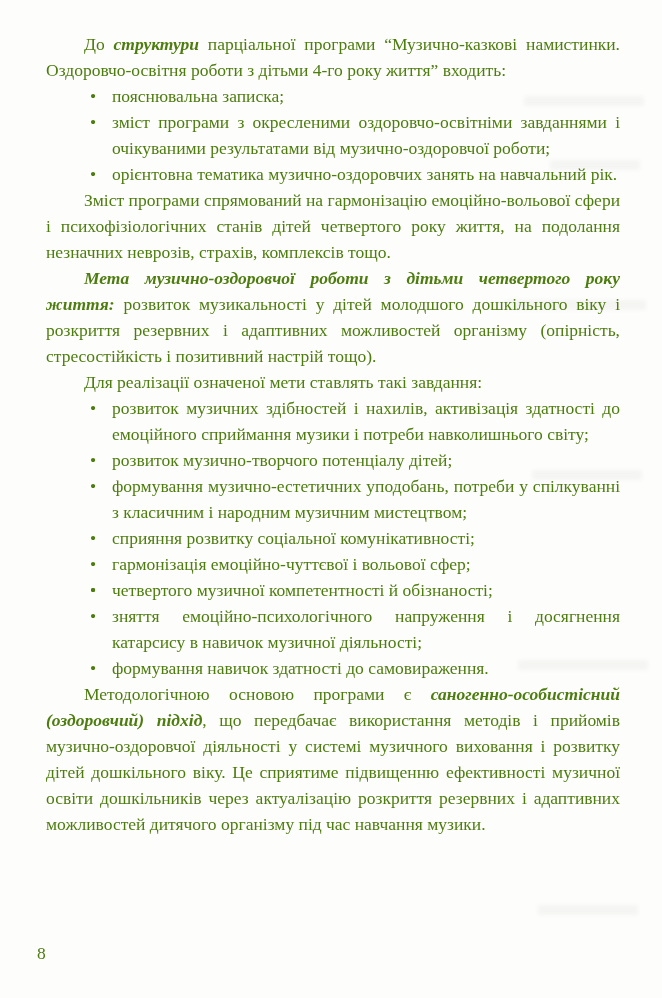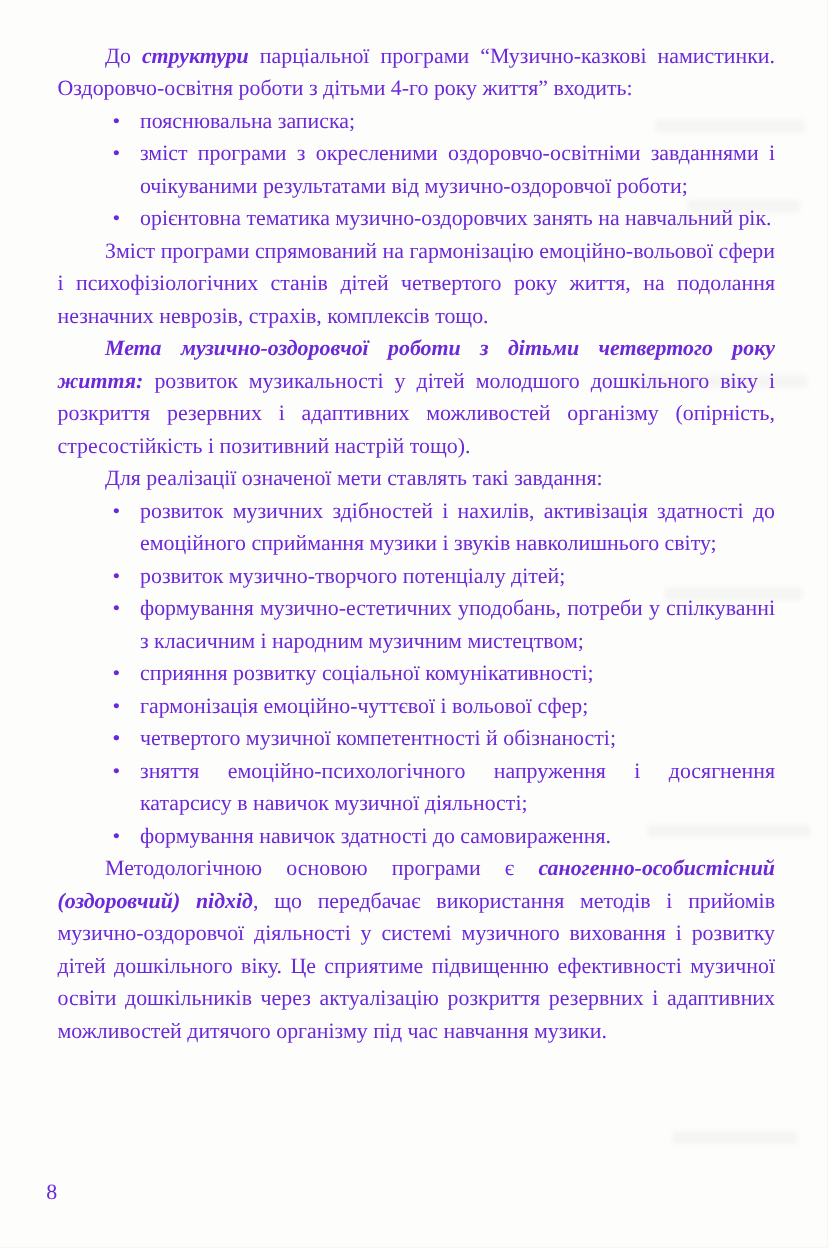--- a/index.html
+++ b/index.html
@@ -3,21 +3,21 @@
 <meta charset="utf-8">
 <style>
   * { margin: 0; padding: 0; box-sizing: border-box; }
   html, body { width: 662px; height: 998px; }
   body { background: #e9e9e6; }
   .page {
     position: relative;
     width: 662px;
     height: 998px;
     background: #fdfdfb;
-    color: #6d28d9;
+    color: #4d7c0f;
     font-family: "Liberation Serif", "DejaVu Serif", serif;
     font-size: 17.5px;
     line-height: 26px;
     overflow: hidden;
   }
   .content {
     position: absolute;
     left: 46px;
     top: 31px;
     width: 574px;
@@ -60,21 +60,21 @@
   <div class="artifact a6"></div>
 
   <div class="content">
       <p class="para"><span>До </span><span class="bi">структури</span><span> парціальної програми “Музично-казкові намистинки. Оздоровчо-освітня роботи з дітьми 4-го року життя” входить:</span></p>
       <div class="bullet-item"><span class="bullet-marker">•</span><span><span>пояснювальна записка;</span></span></div>
       <div class="bullet-item"><span class="bullet-marker">•</span><span><span>зміст програми з окресленими оздоровчо-освітніми завданнями і очікуваними результатами від музично-оздоровчої роботи;</span></span></div>
       <div class="bullet-item"><span class="bullet-marker">•</span><span><span>орієнтовна тематика музично-оздоровчих занять на навчальний рік.</span></span></div>
       <p class="para"><span>Зміст програми спрямований на гармонізацію емоційно-вольової сфери і психофізіологічних станів дітей четвертого року життя, на подолання незначних неврозів, страхів, комплексів тощо.</span></p>
       <p class="para"><span class="bi">Мета музично-оздоровчої роботи з дітьми четвертого року життя:</span><span> розвиток музикальності у дітей молодшого дошкільного віку і розкриття резервних і адаптивних можливостей організму (опірність, стресостійкість і позитивний настрій тощо).</span></p>
       <p class="para"><span>Для реалізації означеної мети ставлять такі завдання:</span></p>
-      <div class="bullet-item"><span class="bullet-marker">•</span><span><span>розвиток музичних здібностей і нахилів, активізація здатності до емоційного сприймання музики і звуків навколишнього світу;</span></span></div>
+      <div class="bullet-item"><span class="bullet-marker">•</span><span><span>розвиток музичних здібностей і нахилів, активізація здатності до емоційного сприймання музики і потреби навколишнього світу;</span></span></div>
       <div class="bullet-item"><span class="bullet-marker">•</span><span><span>розвиток музично-творчого потенціалу дітей;</span></span></div>
       <div class="bullet-item"><span class="bullet-marker">•</span><span><span>формування музично-естетичних уподобань, потреби у спілкуванні з класичним і народним музичним мистецтвом;</span></span></div>
       <div class="bullet-item"><span class="bullet-marker">•</span><span><span>сприяння розвитку соціальної комунікативності;</span></span></div>
       <div class="bullet-item"><span class="bullet-marker">•</span><span><span>гармонізація емоційно-чуттєвої і вольової сфер;</span></span></div>
       <div class="bullet-item"><span class="bullet-marker">•</span></div>
       <div class="bullet-item"><span class="bullet-marker">•</span><span><span>четвертого музичної компетентності й обізнаності;</span></span></div>
       <div class="bullet-item"><span class="bullet-marker">•</span><span><span>зняття емоційно-психологічного напруження і досягнення катарсису в навичок музичної діяльності;</span></span></div>
       <div class="bullet-item"><span class="bullet-marker">•</span><span><span>формування навичок здатності до самовираження.</span></span></div>
       <p class="para"><span>Методологічною основою програми є </span><span class="bi">саногенно-особистісний (оздоровчий) підхід</span><span>, що передбачає використання методів і прийомів музично-оздоровчої діяльності у системі музичного виховання і розвитку дітей дошкільного віку. Це сприятиме підвищенню ефективності музичної освіти дошкільників через актуалізацію розкриття резервних і адаптивних можливостей дитячого організму під час навчання музики.</span></p>
     </div>

